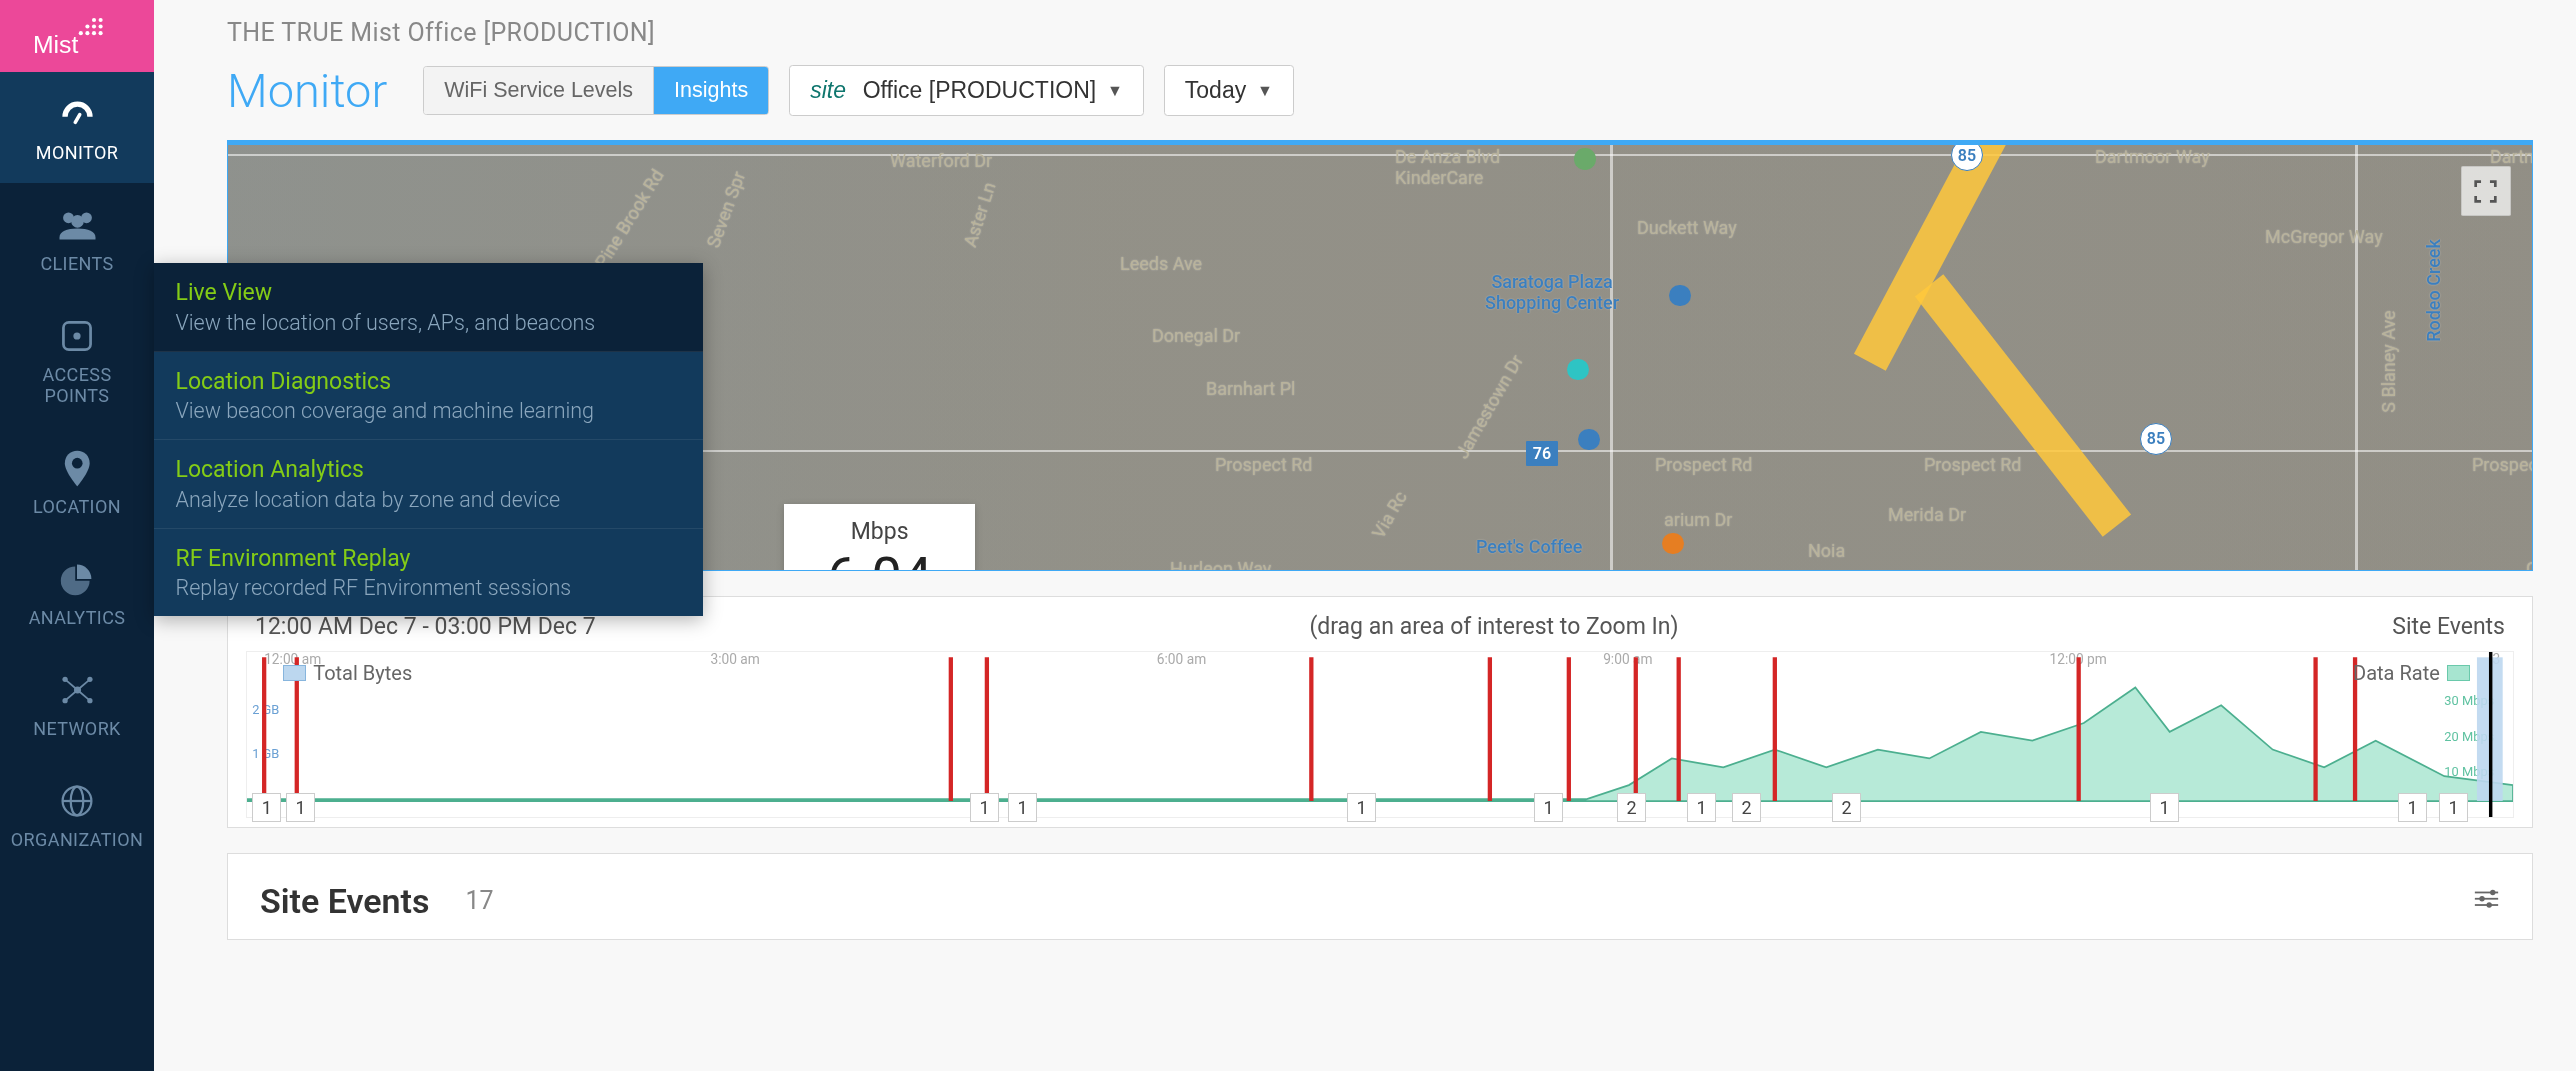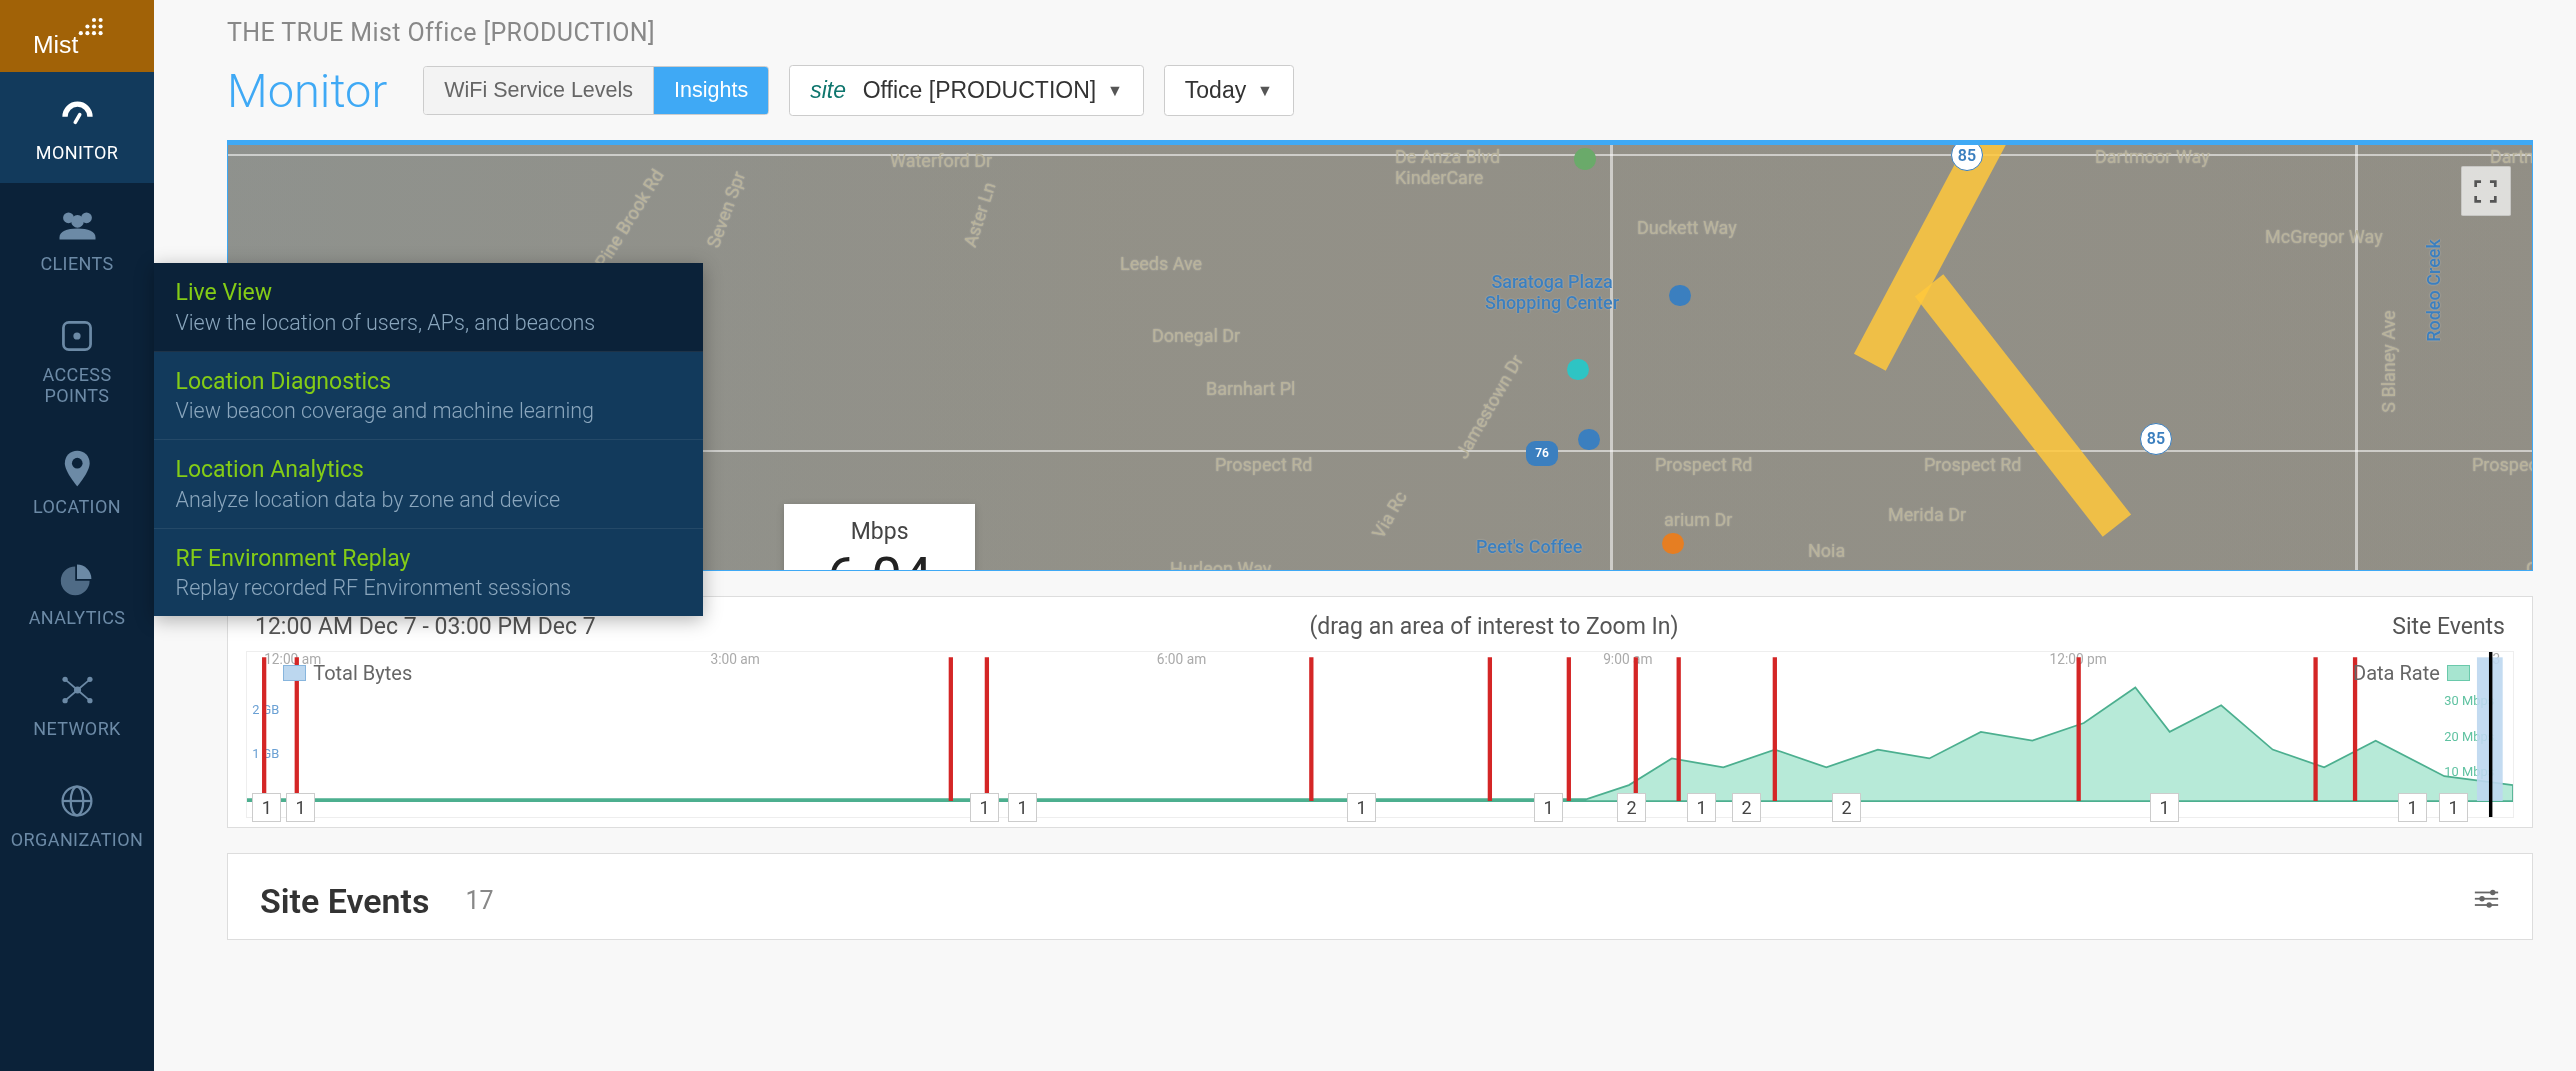--- a/index.html
+++ b/index.html
@@ -18,21 +18,21 @@
 
 .sidebar {
   width: 154px;
   background: #0b2239;
   display: flex;
   flex-direction: column;
   flex-shrink: 0;
 }
 .logo-cell {
   height: 72px;
-  background: #a16207;
+  background: #ec4899;
   display: flex;
   align-items: center;
   justify-content: center;
   color: #fff;
   font-size: 29px;
   font-weight: 300;
 }
 .logo-cell svg { width: 99px; }
 .nav-item {
   display: flex;
@@ -441,21 +441,21 @@
       <span class="map-label" style="left:2109px;top:206px;transform:rotate(-90deg);">S Blaney Ave</span>
       <span class="map-label blue" style="left:2154px;top:135px;transform:rotate(-90deg);">Rodeo Creek</span>
       <span class="map-label" style="left:1203px;top:251px;transform:rotate(-60deg);">Jamestown Dr</span>
       <span class="map-label" style="left:1136px;top:359px;transform:rotate(-60deg);">Via Rc</span>
       <span class="map-label" style="left:942px;top:413px;">Hurleon Way</span>
       <span class="map-label" style="left:1436px;top:364px;">arium Dr</span>
       <span class="map-label" style="left:1580px;top:395px;">Noia</span>
 
       <div style="position:absolute;left:1912px;top:278px;width:32px;height:32px;border-radius:50%;background:#fff;border:1.8px solid #3b7fbf;display:flex;align-items:center;justify-content:center;font-size:16px;color:#3b7fbf;font-weight:600;">85</div>
       <div style="position:absolute;left:1723px;top:-5.4px;width:32px;height:32px;border-radius:50%;background:#fff;border:1.8px solid #3b7fbf;display:flex;align-items:center;justify-content:center;font-size:16px;color:#3b7fbf;font-weight:600;">85</div>
-      <div style="position:absolute;left:1298px;top:296px;width:32px;height:25px;border-radius:9px;background:#3b7fbf;display:flex;align-items:center;justify-content:center;font-size:12px;color:#fff;font-weight:600;">76</div>
+      <div style="position:absolute;left:1298px;top:296px;width:32px;height:25px;border-radius:1px;background:#3b7fbf;display:flex;align-items:center;justify-content:center;font-size:16px;color:#fff;font-weight:600;">76</div>
 
       <div class="poi-dot" style="left:1350px;top:284px;background:#3b7fbf;"></div>
       <div class="poi-dot" style="left:1441px;top:140px;background:#3b7fbf;"></div>
       <div class="poi-dot" style="left:1339px;top:214px;background:#2ec4c4;"></div>
       <div class="poi-dot" style="left:1434px;top:388px;background:#e67e22;"></div>
       <div class="poi-dot" style="left:1346px;top:3.6px;background:#6aaa6a;"></div>
 
       <div class="fullscreen-btn">
         <svg width="25" height="25" viewBox="0 0 28 28">
             <g stroke="#555" stroke-width="3" fill="none">

